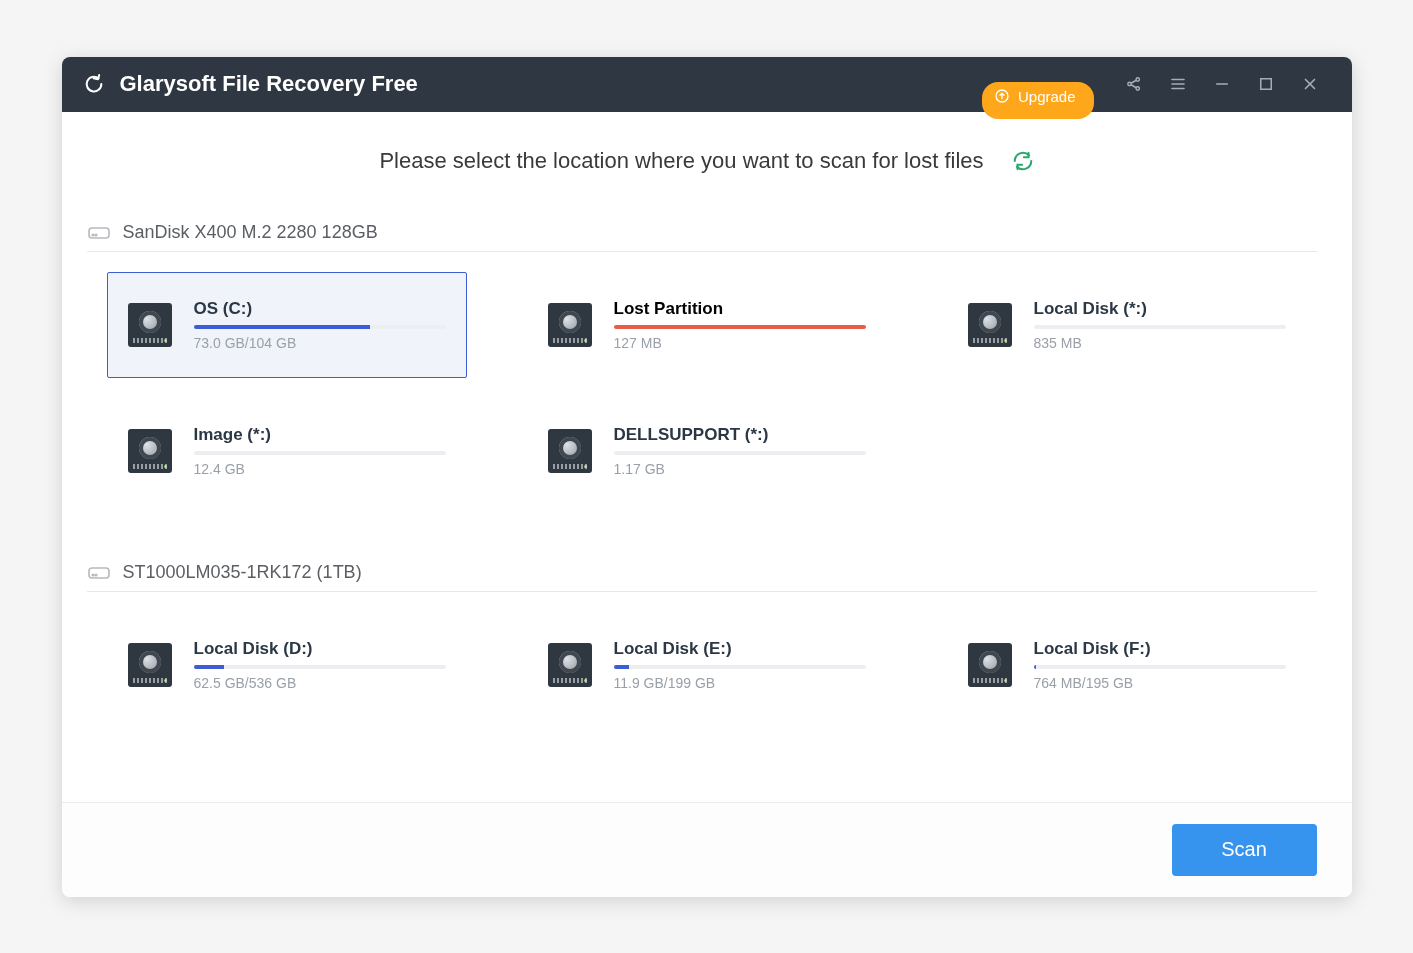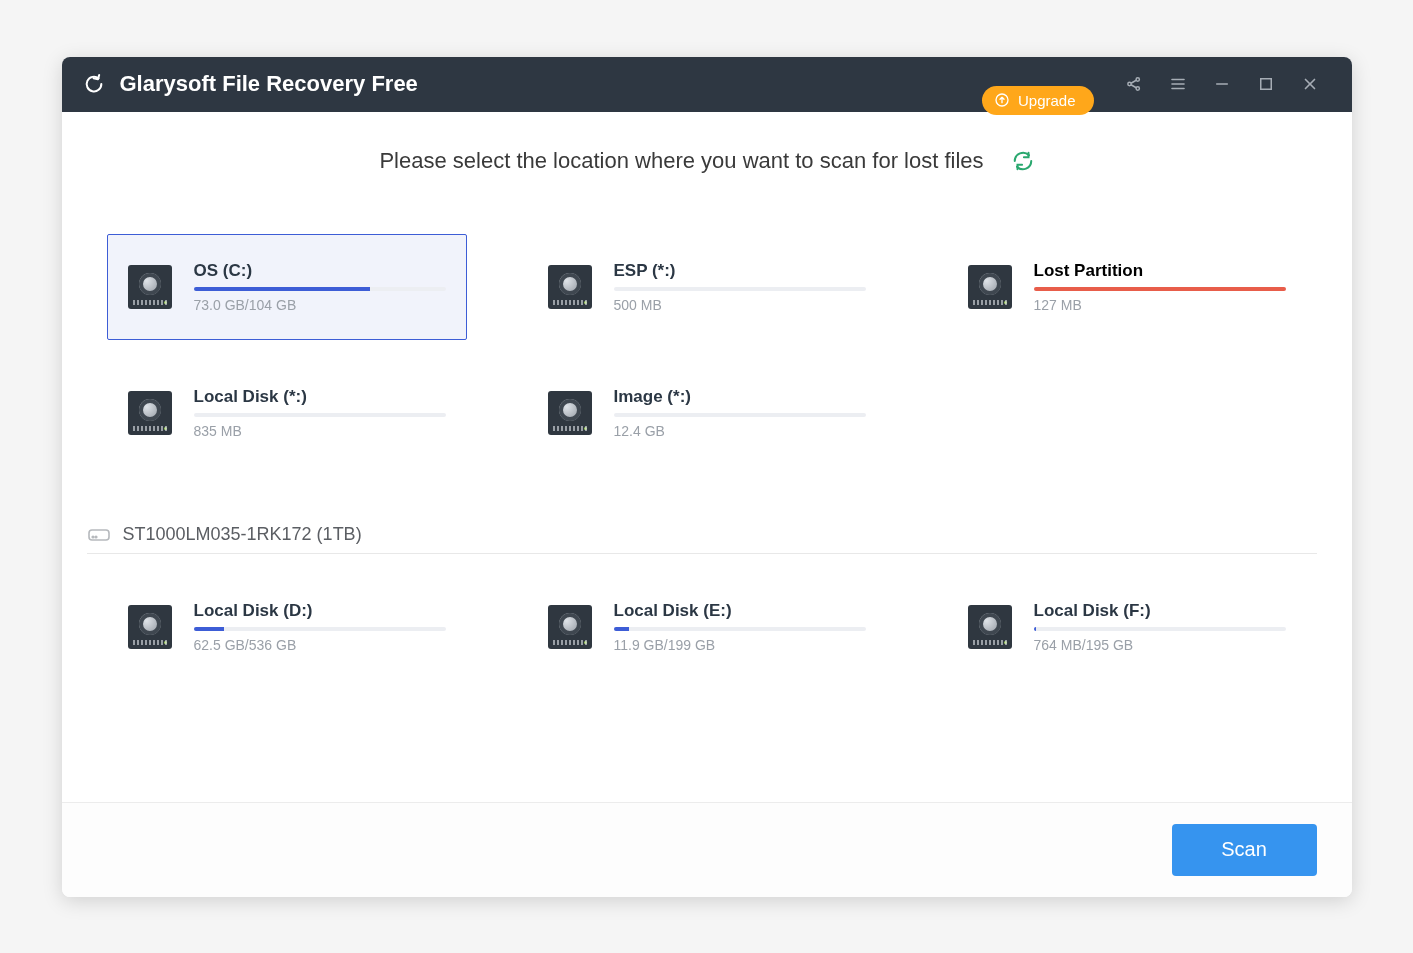--- a/index.html
+++ b/index.html
@@ -37,21 +37,21 @@
   font-size: 22px;
   font-weight: 700;
   flex: 0 0 auto;
 }
 .title-spacer { flex: 1; }
 .upgrade-btn {
   background: #ffa71a;
   color: #fff;
   border: none;
   border-radius: 16px;
-  padding: 6px 18px 6px 12px;
+  padding: 6px 18px 14px 12px;
   font-size: 15px;
   font-weight: 500;
   display: flex;
   align-items: center;
   gap: 8px;
   cursor: pointer;
   margin-right: 18px;
   margin-top: 32px;
 }
 .upgrade-btn svg { width: 16px; height: 16px; }
@@ -258,79 +258,89 @@
       <span>Please select the location where you want to scan for lost files</span>
       <span class="refresh-icon">
         <svg viewBox="0 0 24 24" fill="none" stroke="currentColor" stroke-width="2.2" stroke-linecap="round">
           <path d="M3 12a9 9 0 0 1 15.5-6.2M21 12a9 9 0 0 1-15.5 6.2"></path>
           <path d="M18 3v5h-5M6 21v-5h5"></path>
         </svg>
       </span>
     </div>
     <div id="disk-list">
         <div class="disk-group">
+          <div class="disk-header">
+    <span class="disk-header-icon">
+      <svg viewBox="0 0 24 20" fill="none" stroke="currentColor" stroke-width="1.6">
+        <rect x="2" y="6" width="20" height="10" rx="3"></rect>
+        <circle cx="6" cy="13" r="0.8" fill="currentColor"></circle>
+        <circle cx="9" cy="13" r="0.8" fill="currentColor"></circle>
+      </svg>
+    </span>
+    <span class="disk-header-label">SanDisk X400 M.2 2280 128GB</span>
+          </div>
           <div class="partitions">
             <div class="partition selected">
       <div class="partition-icon">
                 <span class="dot"></span>
               </div>
       <div class="partition-info">
         <div class="partition-name">OS (C:)</div>
         <div class="partition-bar">
           <div class="partition-bar-fill" style="width:70%"></div>
         </div>
         <div class="partition-size">73.0 GB/104 GB</div>
       </div>
             </div>
             <div class="partition">
       <div class="partition-icon">
                 <span class="dot"></span>
               </div>
       <div class="partition-info">
-        <div class="partition-name">ESP (*:)</div>
+        <div class="partition-name lost">Lost Partition</div>
+        <div class="partition-bar">
+          <div class="partition-bar-fill lost" style="width:100%"></div>
+        </div>
+        <div class="partition-size">127 MB</div>
+      </div>
+            </div>
+            <div class="partition">
+      <div class="partition-icon">
+                <span class="dot"></span>
+              </div>
+      <div class="partition-info">
+        <div class="partition-name">Local Disk (*:)</div>
         <div class="partition-bar">
           <div class="partition-bar-fill" style="width:0%"></div>
         </div>
-        <div class="partition-size">500 MB</div>
-      </div>
-            </div>
-            <div class="partition">
-      <div class="partition-icon">
-                <span class="dot"></span>
-              </div>
-      <div class="partition-info">
-        <div class="partition-name lost">Lost Partition</div>
-        <div class="partition-bar">
-          <div class="partition-bar-fill lost" style="width:100%"></div>
-        </div>
-        <div class="partition-size">127 MB</div>
-      </div>
-            </div>
-            <div class="partition">
-      <div class="partition-icon">
-                <span class="dot"></span>
-              </div>
-      <div class="partition-info">
-        <div class="partition-name">Local Disk (*:)</div>
+        <div class="partition-size">835 MB</div>
+      </div>
+            </div>
+            <div class="partition">
+      <div class="partition-icon">
+                <span class="dot"></span>
+              </div>
+      <div class="partition-info">
+        <div class="partition-name">Image (*:)</div>
         <div class="partition-bar">
           <div class="partition-bar-fill" style="width:0%"></div>
         </div>
-        <div class="partition-size">835 MB</div>
-      </div>
-            </div>
-            <div class="partition">
-      <div class="partition-icon">
-                <span class="dot"></span>
-              </div>
-      <div class="partition-info">
-        <div class="partition-name">Image (*:)</div>
+        <div class="partition-size">12.4 GB</div>
+      </div>
+            </div>
+            <div class="partition">
+      <div class="partition-icon">
+                <span class="dot"></span>
+              </div>
+      <div class="partition-info">
+        <div class="partition-name">DELLSUPPORT (*:)</div>
         <div class="partition-bar">
           <div class="partition-bar-fill" style="width:0%"></div>
         </div>
-        <div class="partition-size">12.4 GB</div>
+        <div class="partition-size">1.17 GB</div>
       </div>
             </div>
           </div>
         </div>
         <div class="disk-group">
           <div class="disk-header">
     <span class="disk-header-icon">
       <svg viewBox="0 0 24 20" fill="none" stroke="currentColor" stroke-width="1.6">
         <rect x="2" y="6" width="20" height="10" rx="3"></rect>
         <circle cx="6" cy="13" r="0.8" fill="currentColor"></circle>

